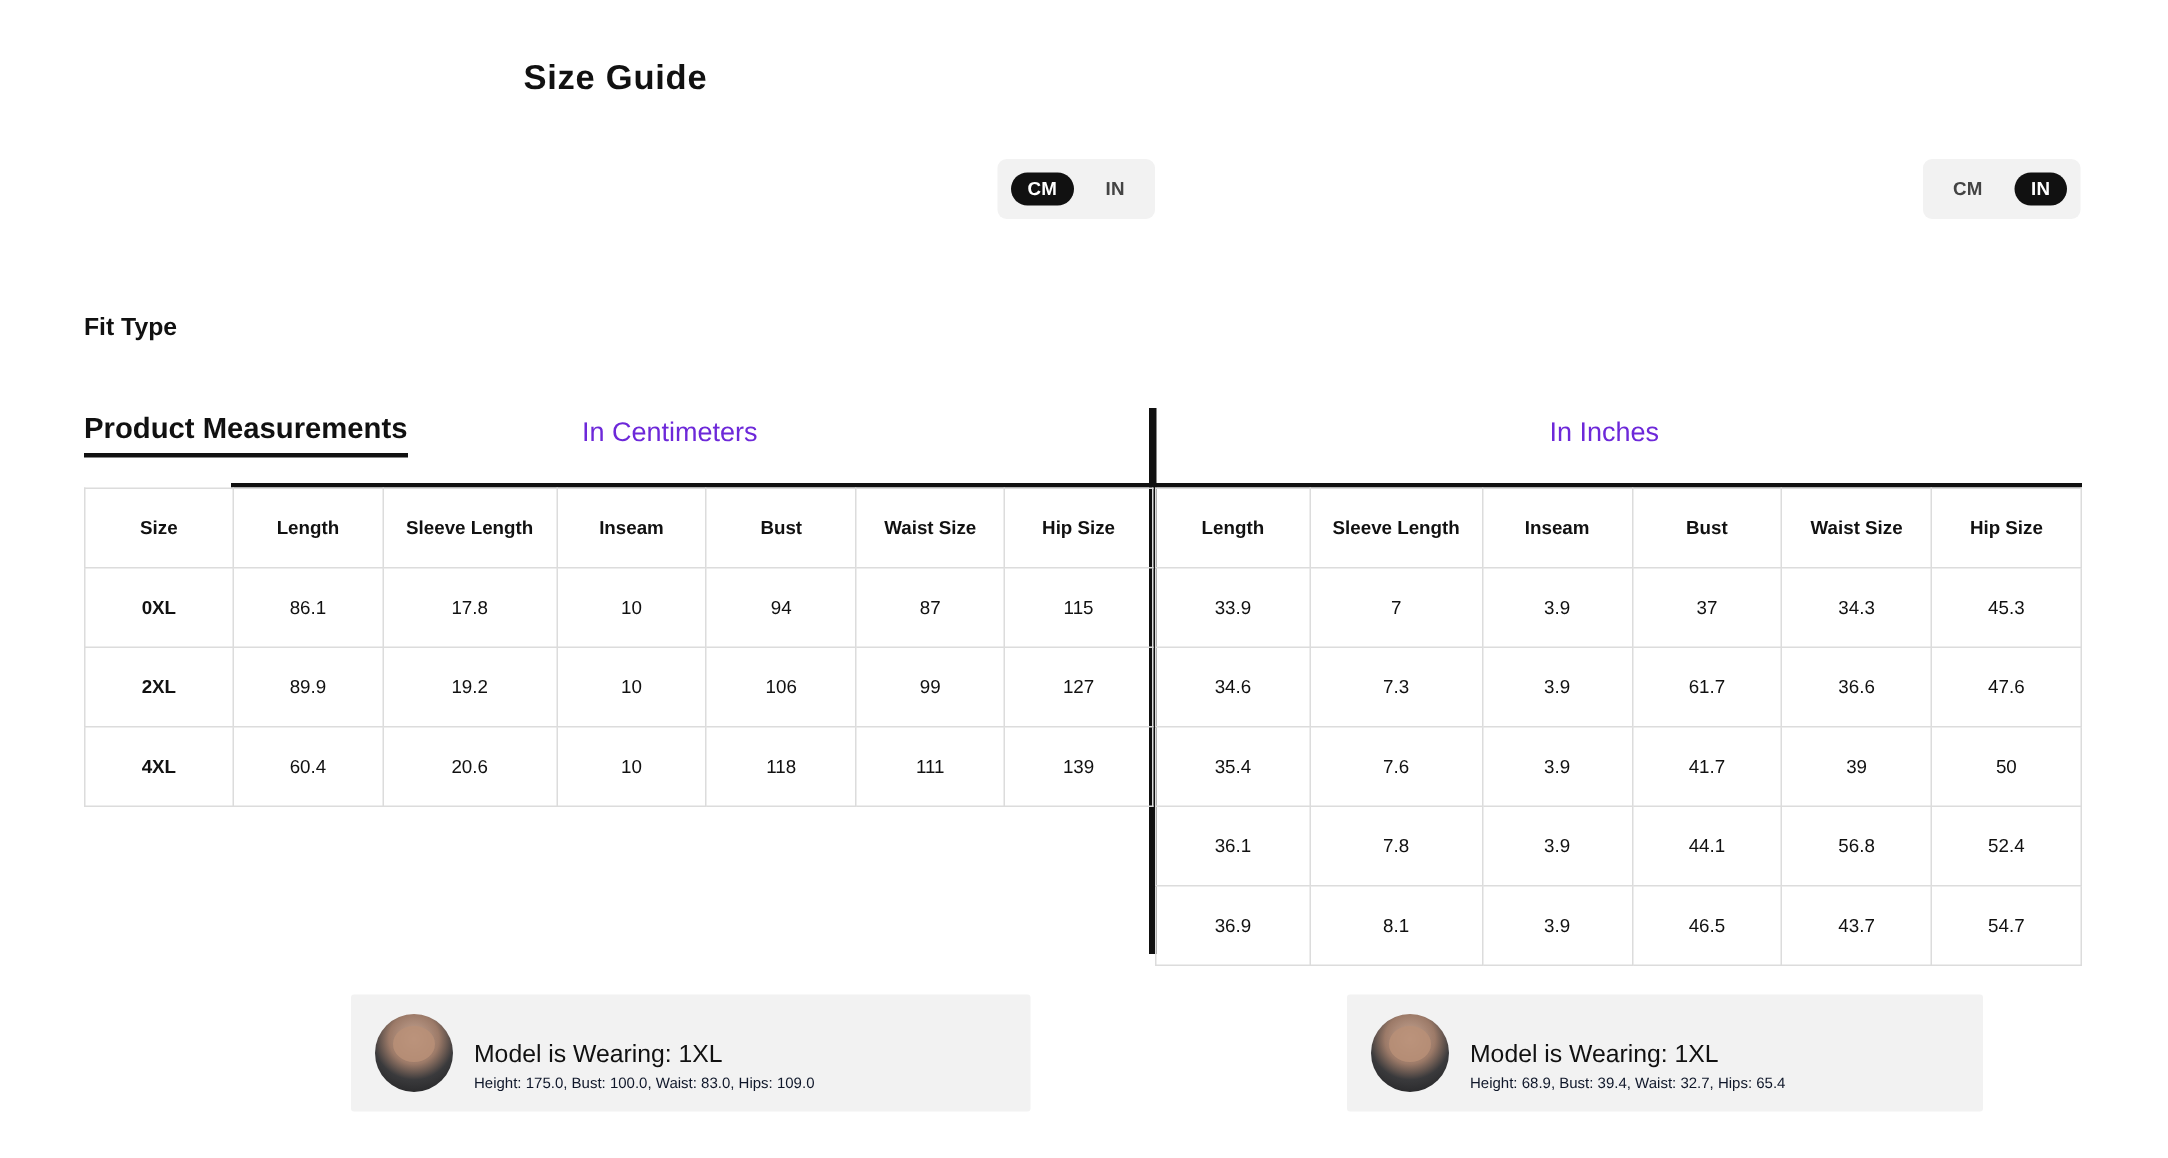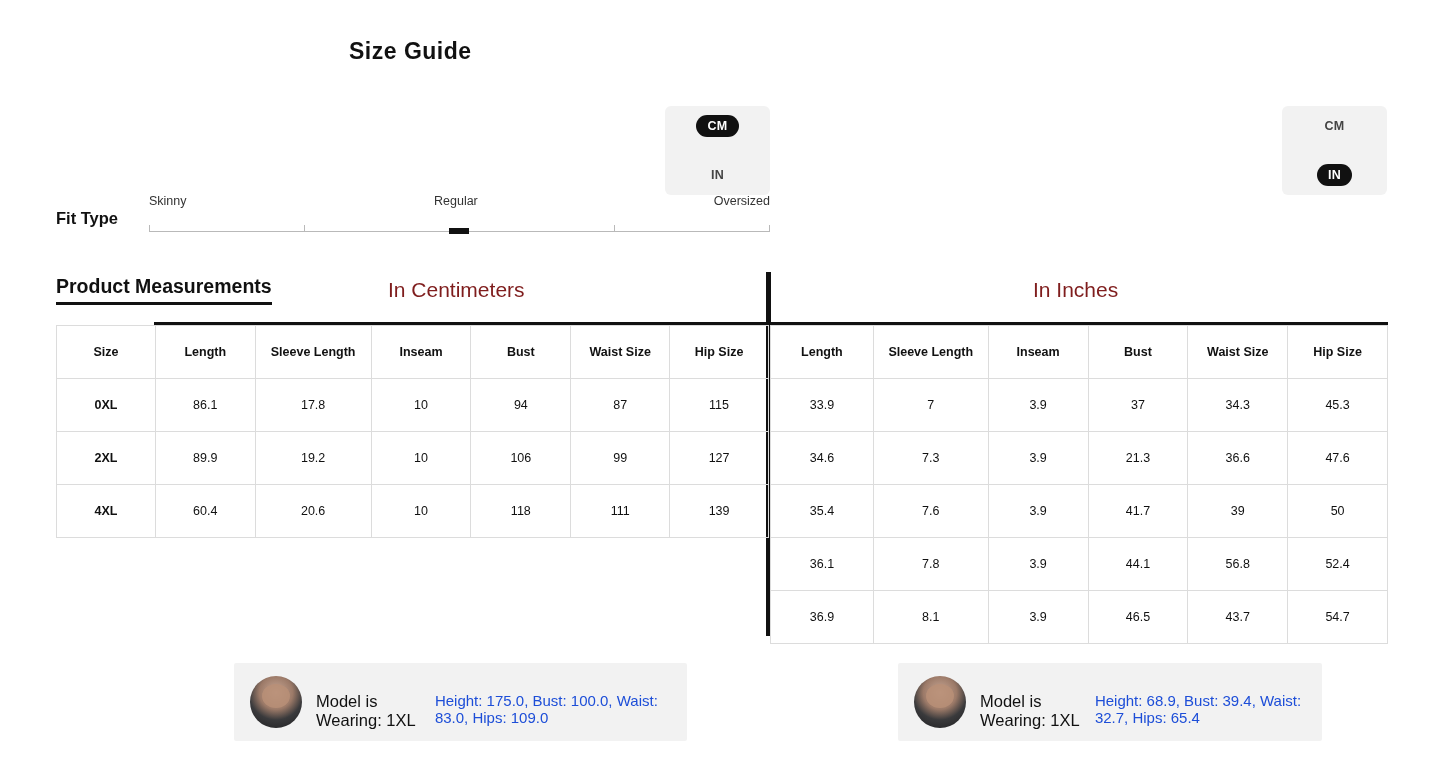--- a/index.html
+++ b/index.html
@@ -24,22 +24,21 @@
   }
 
   
   .unit-toggle {
     position: absolute;
     background: #f2f2f2;
     border-radius: 6px;
     padding: 9px 12px;
     display: flex;
     align-items: center;
-    gap: 27px;
-    flex-direction: column;
+    gap: 10px;
   }
   .unit-toggle.left { left: 665px; top: 106px; width: 105px; justify-content: center;}
   .unit-toggle.right { left: 1282px; top: 106px; width: 105px; justify-content: center;}
   .unit-pill {
     font-size: 12.5px;
     font-weight: bold;
     padding: 4px 11px;
     border-radius: 12px;
     color: #444;
     letter-spacing: 0.3px;
@@ -110,22 +109,22 @@
     position: absolute;
     left: 56px; top: 275px;
     font-size: 19.5px;
     font-weight: bold;
     color: #111;
     border-bottom: 3px solid #111;
     padding-bottom: 4px;
   }
   .unit-header {
     position: absolute;
-    font-size: 21px;
-    color: #7f1d1d;
+    font-size: 18px;
+    color: #6d28d9;
     top: 278px;
   }
   .unit-header.cm { left: 388px; }
   .unit-header.in { left: 1033px; }
 
   
   .rule {
     position: absolute;
     height: 3px;
     background: #111;
@@ -196,57 +195,42 @@
   }
   .avatar::after {
     content: "";
     position: absolute;
     left: 12px; top: 8px;
     width: 28px; height: 24px;
     border-radius: 50%;
     background: #b98f77;
     opacity: 0.85;
   }
-  .model-text { display: flex; flex-direction: row; gap: 4px; margin-top: 18px; }
+  .model-text { display: flex; flex-direction: column; gap: 4px; margin-top: 18px; }
   .model-title { font-size: 16.5px; color: #111; }
-  .model-sub { font-size: 15px; color: #1d4ed8; }
+  .model-sub { font-size: 10px; color: #0f172a; }
 </style>
 </head>
 <body>
 
 <div class="page">
 
   <div class="title">Size Guide</div>
 
   <div class="unit-toggle left">
     <span class="unit-pill active">CM</span>
     <span class="unit-pill">IN</span>
   </div>
 
   <div class="unit-toggle right">
     <span class="unit-pill">CM</span>
     <span class="unit-pill active">IN</span>
   </div>
 
   <div class="fit-label">Fit Type</div>
-  <div class="fit-track">
-    <div class="fit-marks">
-      <span class="fit-mark m0">Skinny</span>
-      <span class="fit-mark m1">Regular</span>
-      <span class="fit-mark m2">Oversized</span>
-    </div>
-    <div class="fit-axis">
-      <div class="fit-line"></div>
-      <div class="fit-tick t0"></div>
-      <div class="fit-tick t1"></div>
-      <div class="fit-tick t2"></div>
-      <div class="fit-tick t3"></div>
-      <div class="fit-knob"></div>
-    </div>
-  </div>
 
   <div class="pm-header">Product Measurements</div>
   <div class="unit-header cm">In Centimeters</div>
   <div class="unit-header in">In Inches</div>
 
   <div class="rule cm"></div>
   <div class="rule in"></div>
   <div class="vdivider"></div>
 
   <table class="tbl cm">
@@ -326,21 +310,21 @@
         <td>7</td>
         <td>3.9</td>
         <td>37</td>
         <td>34.3</td>
         <td>45.3</td>
       </tr>
       <tr>
         <td>34.6</td>
         <td>7.3</td>
         <td>3.9</td>
-        <td>21.3</td>
+        <td>61.7</td>
         <td>36.6</td>
         <td>47.6</td>
       </tr>
       <tr>
         <td>35.4</td>
         <td>7.6</td>
         <td>3.9</td>
         <td>41.7</td>
         <td>39</td>
         <td>50</td>

